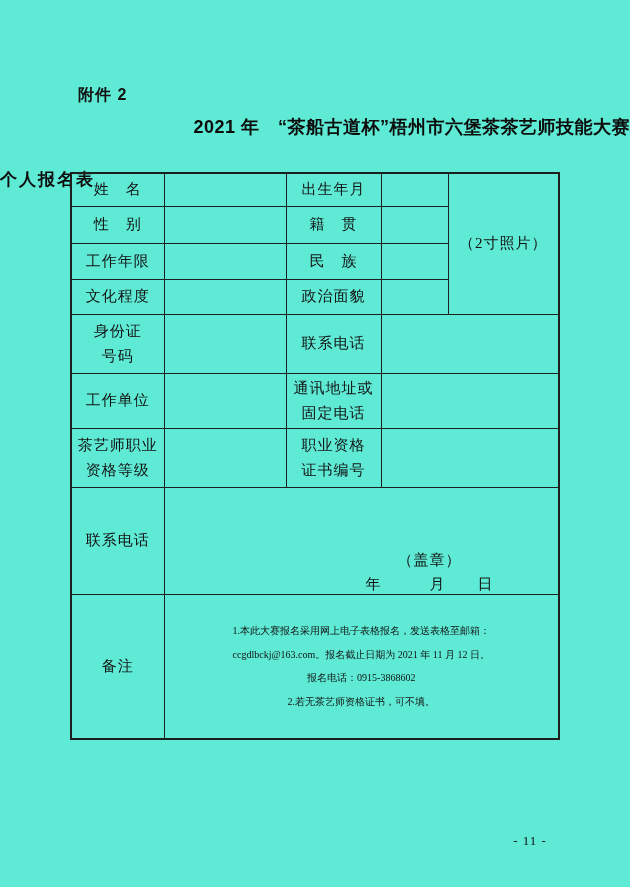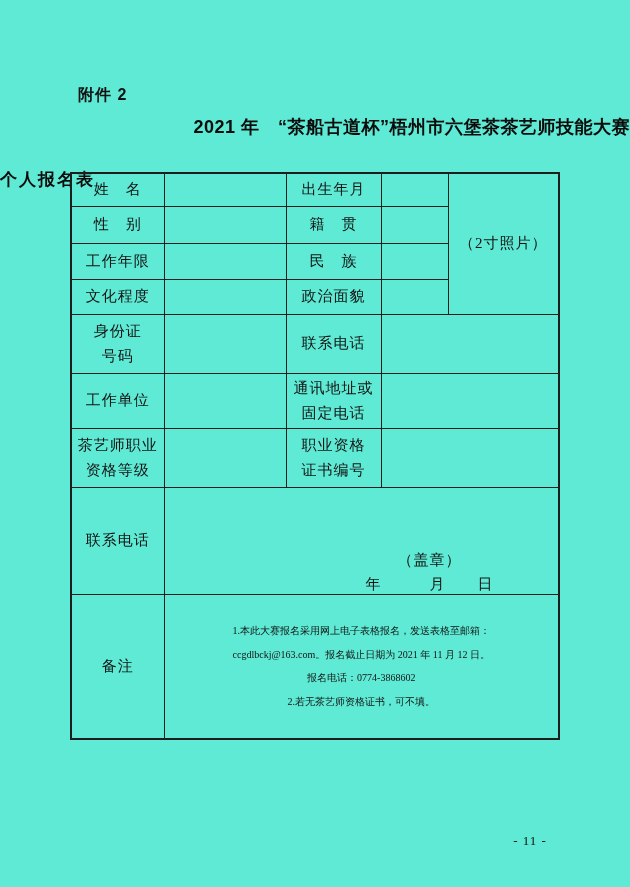--- a/index.html
+++ b/index.html
@@ -184,21 +184,21 @@
             <div>（盖章）</div>
             <div>年　　　月　　日</div>
           </div>
         </td>
       </tr>
       <tr class="r9">
         <td class="label-cell">备注</td>
         <td class="remarks-cell" colspan="4">
           <div class="remark-line">1.本此大赛报名采用网上电子表格报名，发送表格至邮箱：</div>
           <div class="remark-line">ccgdlbckj@163.com。报名截止日期为 2021 年 11 月 12 日。</div>
-          <div class="remark-line">报名电话：0774-3868602</div>
+          <div class="remark-line">报名电话：0915-3868602</div>
           <div class="remark-line">2.若无茶艺师资格证书，可不填。</div>
         </td>
       </tr>
     </tbody>
   </table>
 
   <div class="page-number">- 11 -</div>
 
 </div>
 

